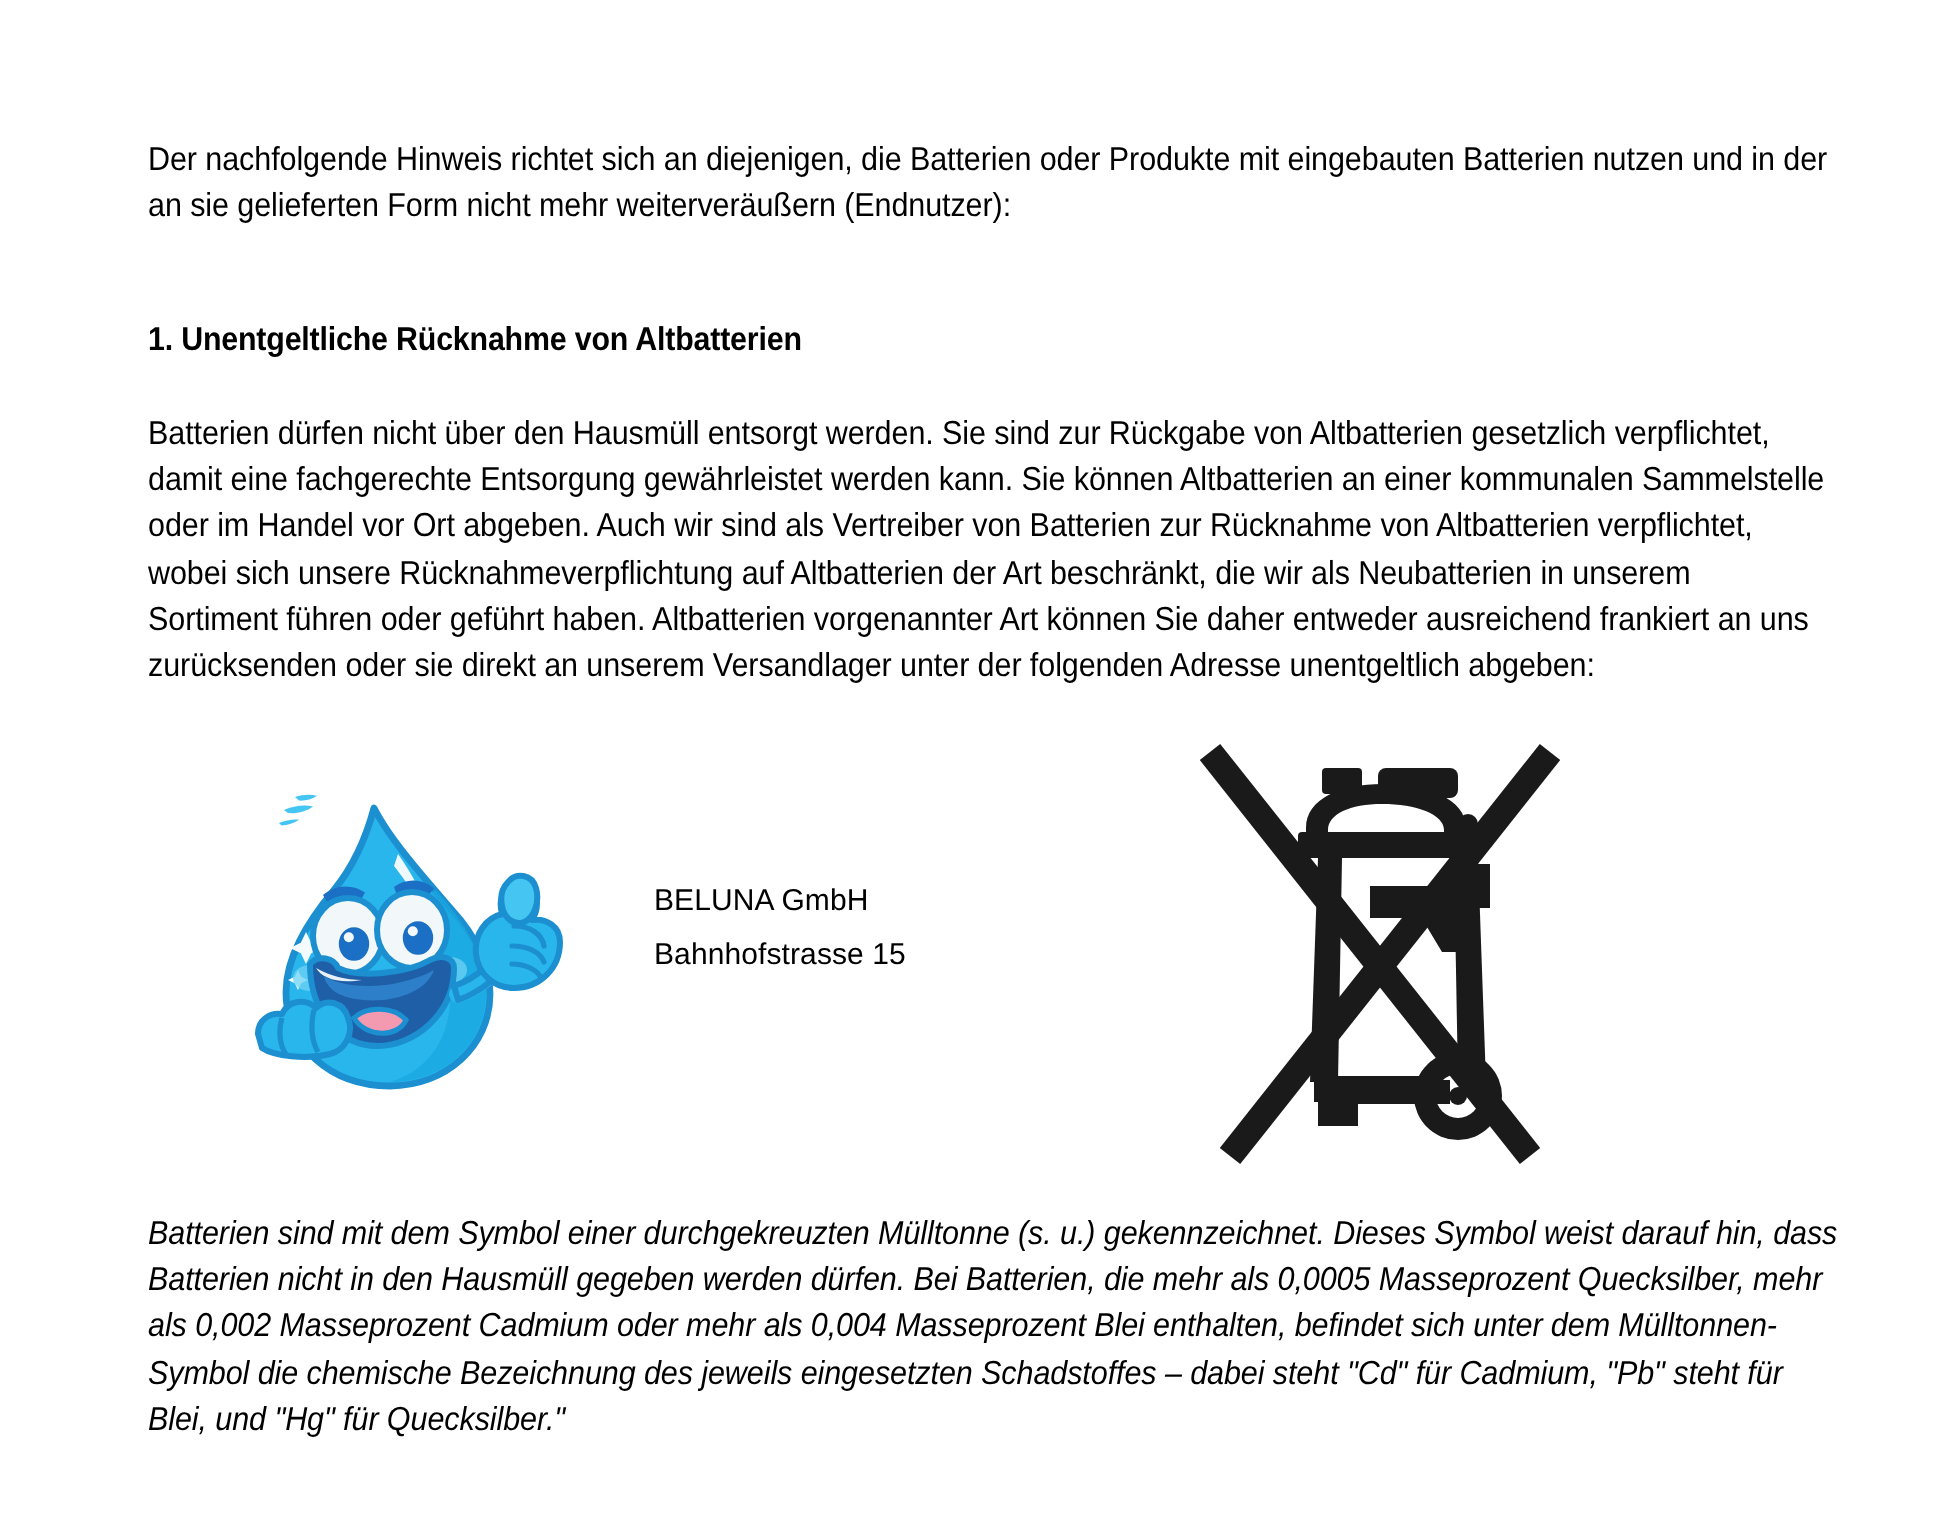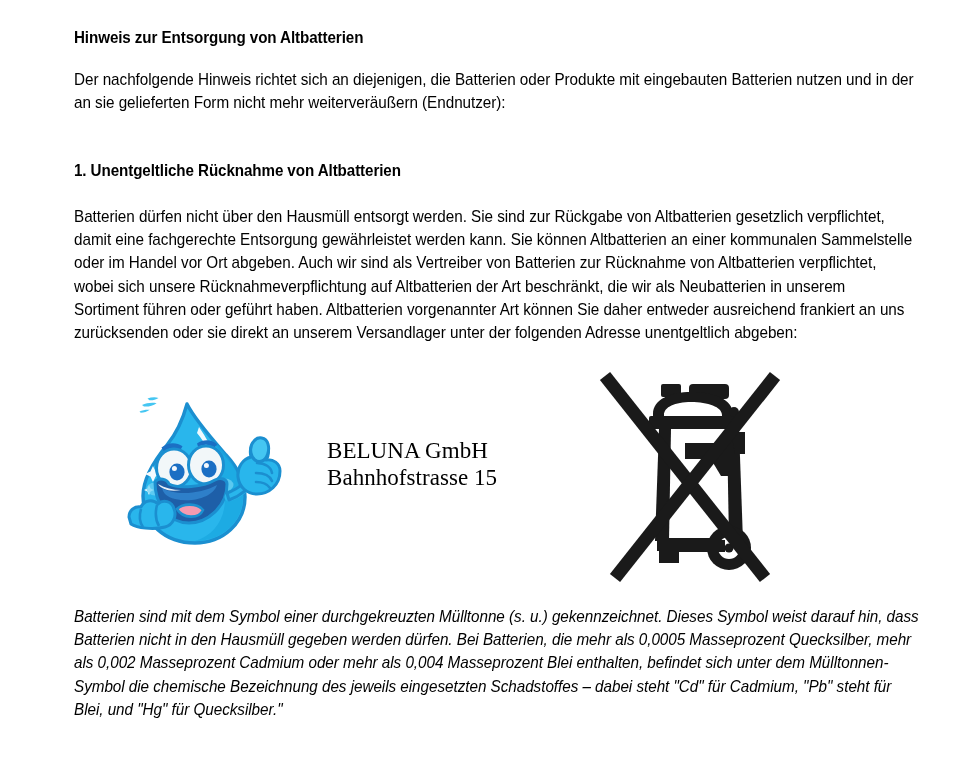--- a/index.html
+++ b/index.html
@@ -60,22 +60,22 @@
 
   .row-title       { position: absolute; left: 74px; top: 27px;  width: 830px; }
   .row-intro       { position: absolute; left: 74px; top: 68px;  width: 845px; }
   .row-sec1-title  { position: absolute; left: 74px; top: 160px; width: 830px; }
   .row-sec1-body   { position: absolute; left: 74px; top: 205px; width: 840px; }
   .row-address     { position: absolute; left: 327px; top: 438px; width: 260px; }
   .row-sec2-title  { position: absolute; left: 74px; top: 562px; width: 830px; }
   .row-sec2-body   { position: absolute; left: 74px; top: 605px; width: 845px; font-style: italic; }
 
   .address-line {
-    font-family: Liberation Serif, serif;
-    font-size: 23px;
+    font-family: Liberation Sans, sans-serif;
+    font-size: 15px;
     line-height: 26.5px;
     letter-spacing: 0.05px;
   }
 
   
   .mascot {
     position: absolute;
     left: 117px;
     top: 393px;
     width: 175px;
@@ -91,25 +91,20 @@
     width: 185px;
     height: 222px;
   }
   .weee svg { display: block; width: 100%; height: 100%; }
 </style>
 </head>
 <body>
 
 <div class="page">
 
-  <div class="row-title">
-    <div class="cond">
-      <h1 class="doc-title">Hinweis zur Entsorgung von Altbatterien</h1>
-    </div>
-  </div>
 
   <div class="row-intro">
     <div class="cond">
       <p class="body-text">Der nachfolgende Hinweis richtet sich an diejenigen, die Batterien oder Produkte mit eingebauten Batterien nutzen und in der an sie gelieferten Form nicht mehr weiterveräußern (Endnutzer):</p>
     </div>
   </div>
 
   <div class="row-sec1-title">
     <div class="cond">
       <h2 class="sec-title">1. Unentgeltliche Rücknahme von Altbatterien</h2>

